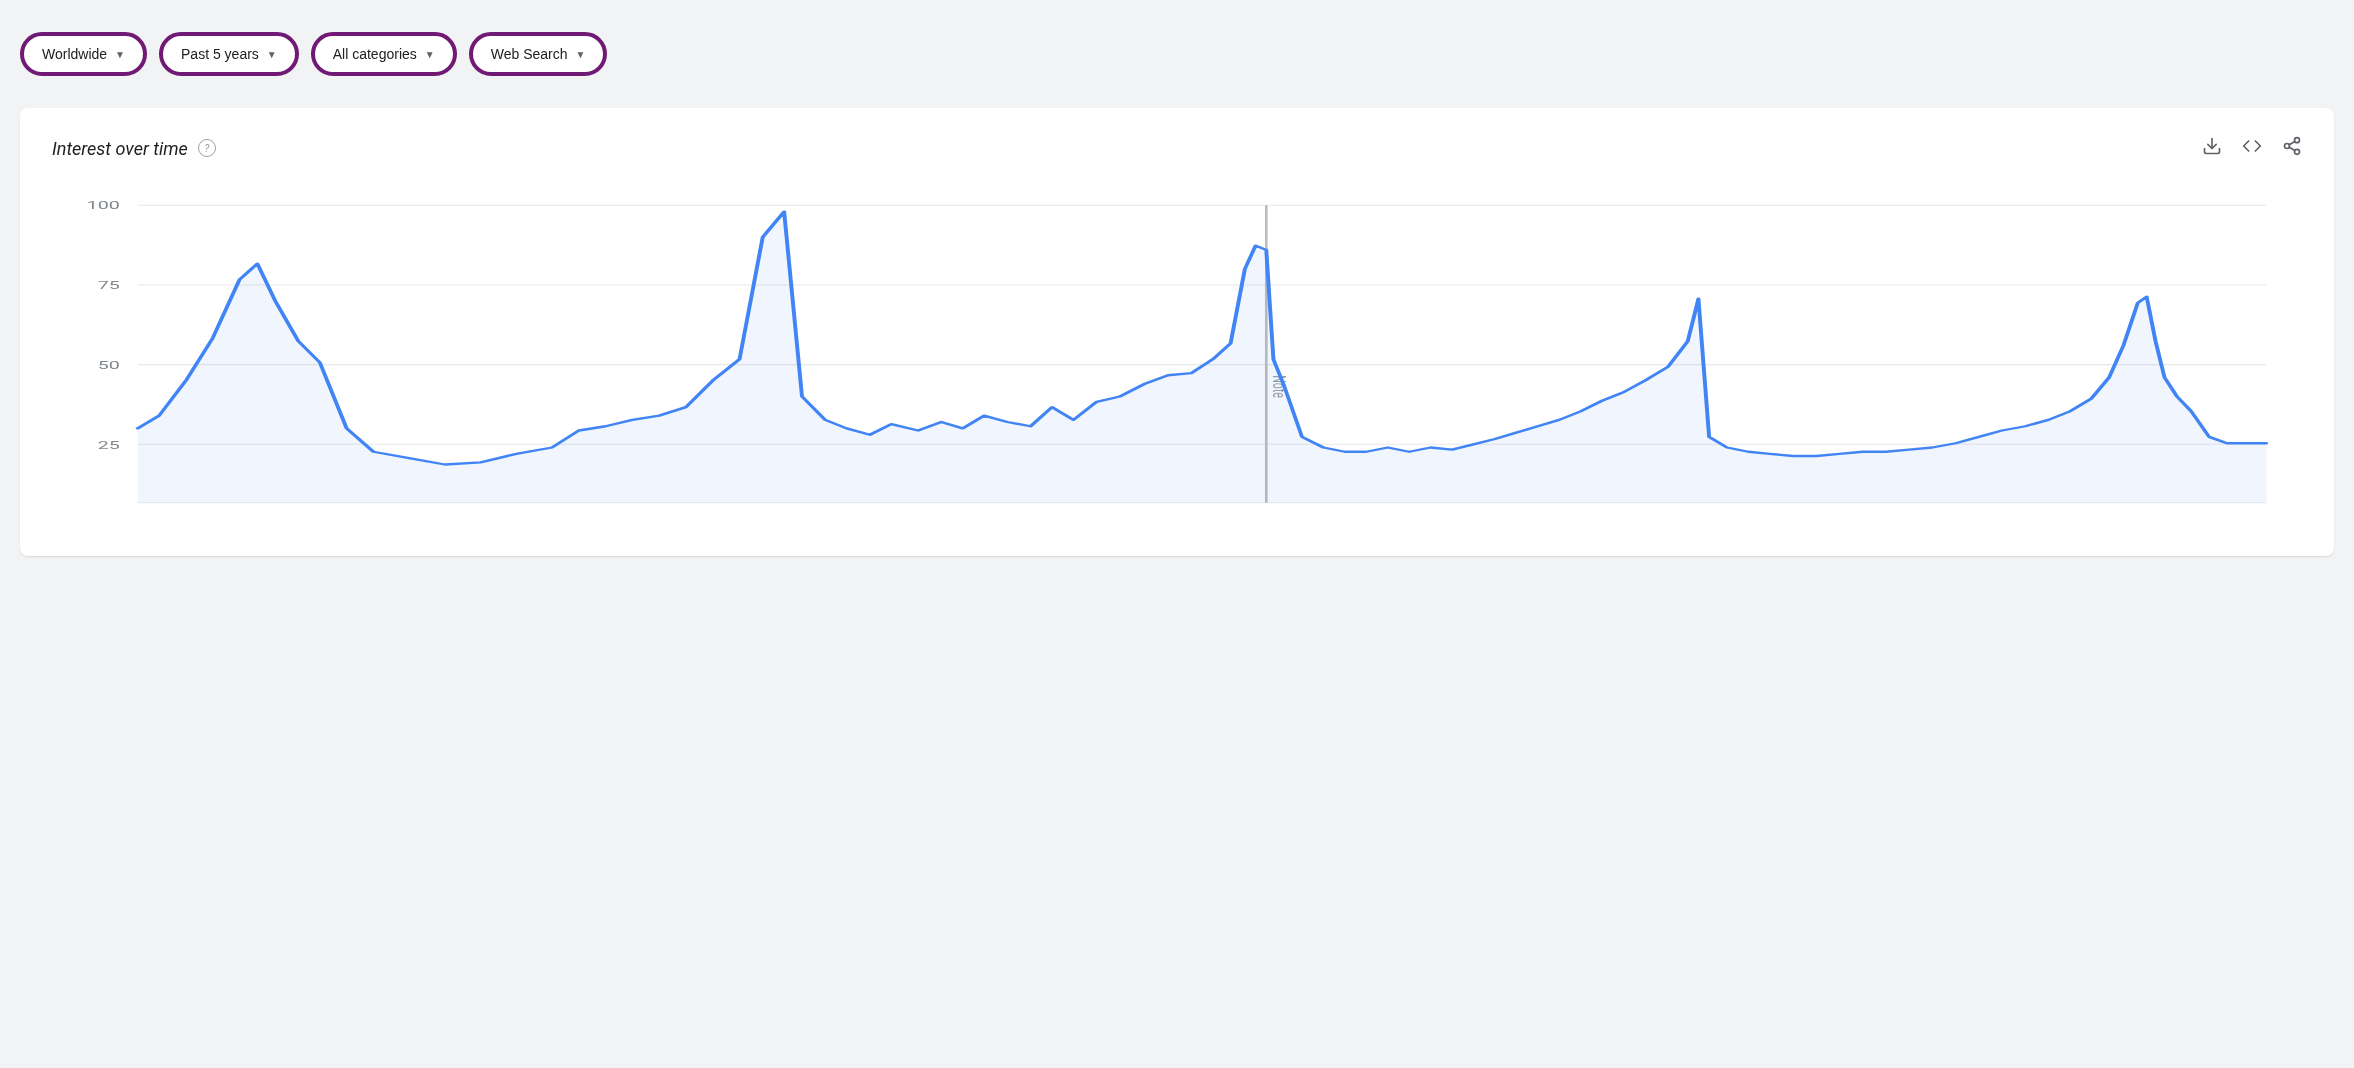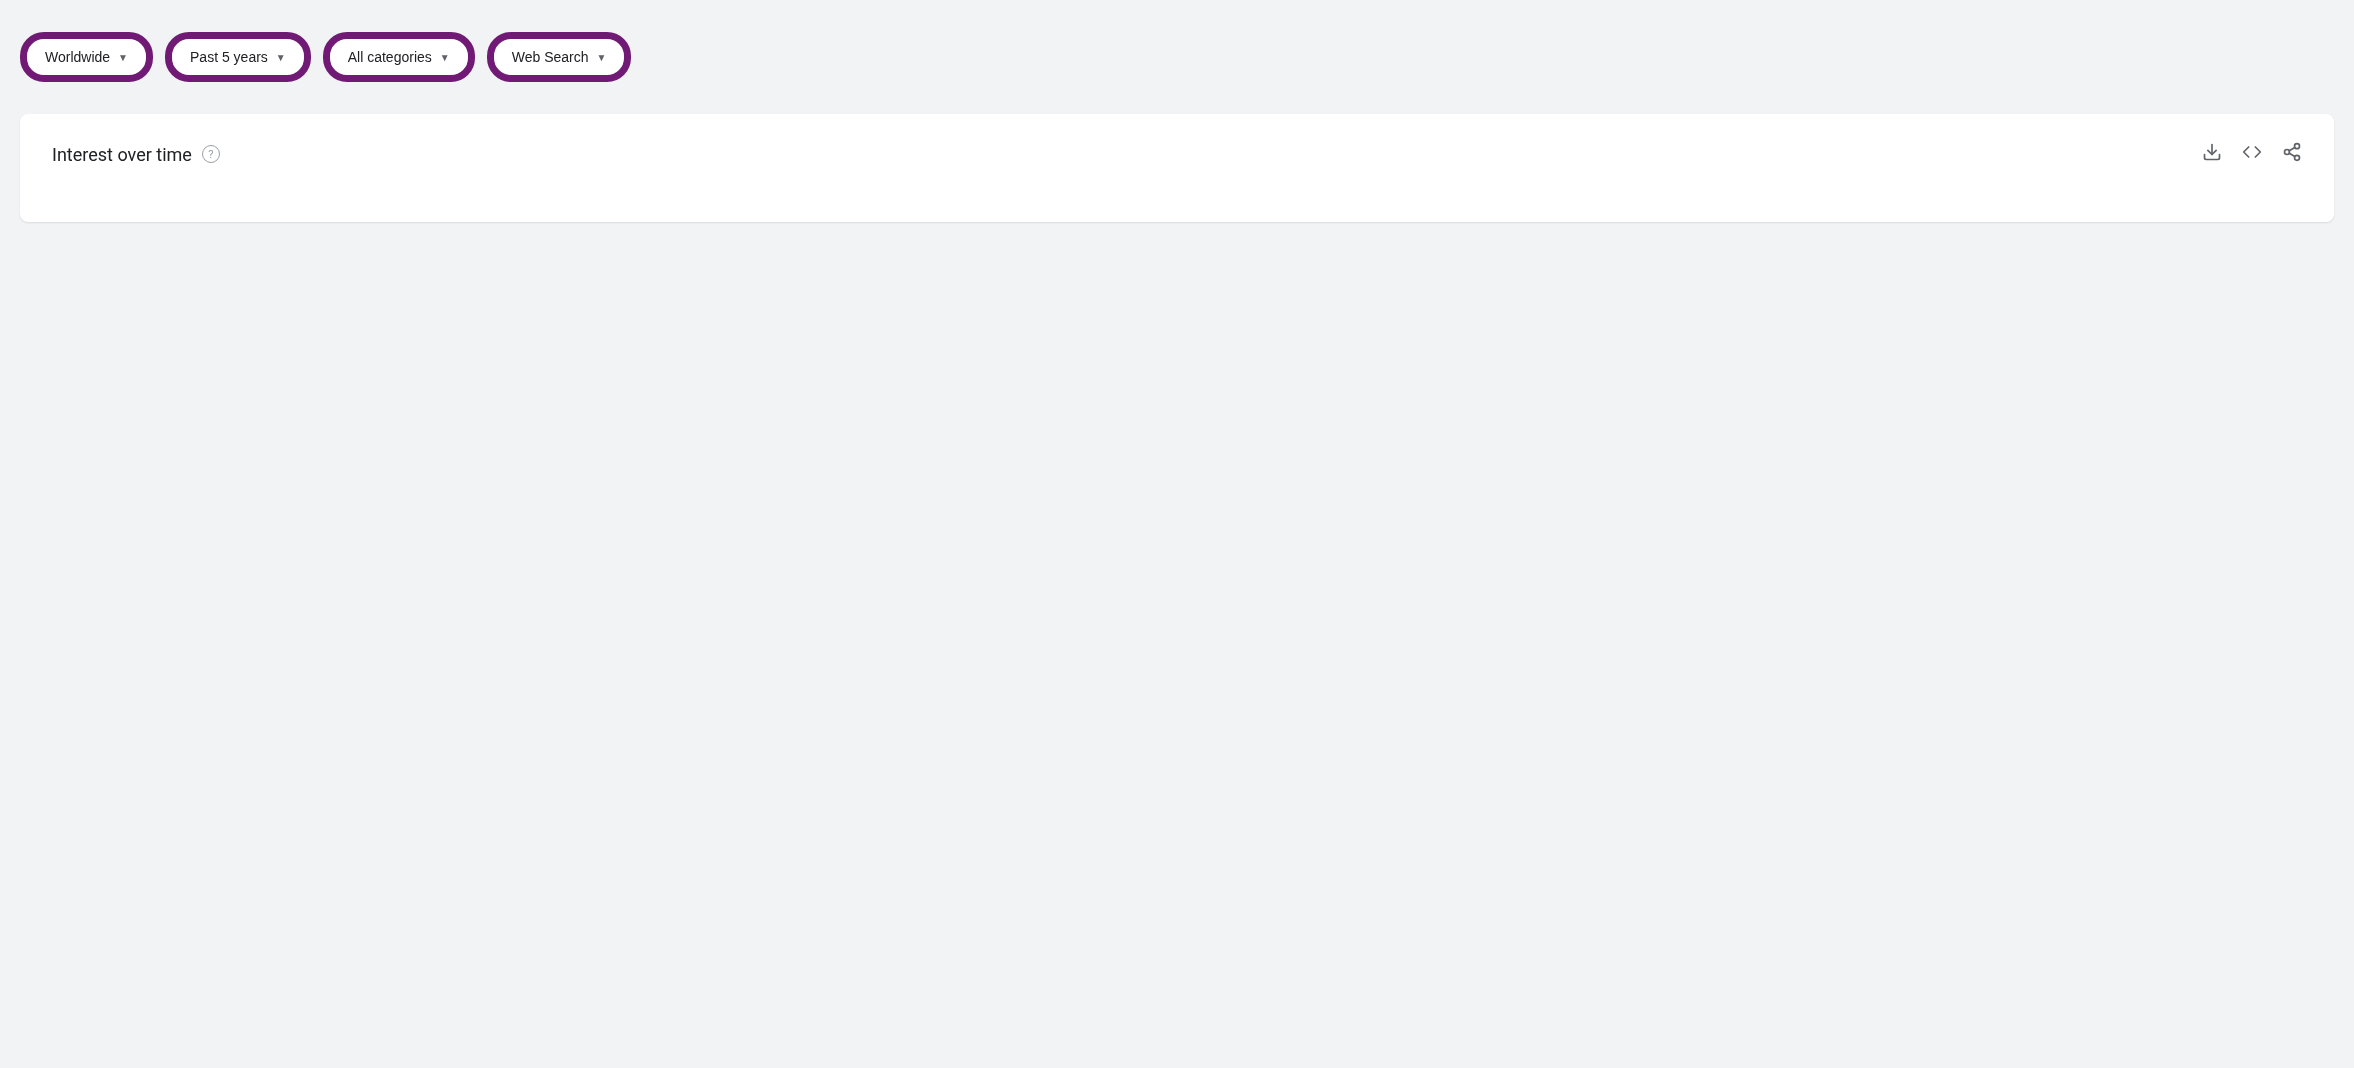--- a/index.html
+++ b/index.html
@@ -15,21 +15,21 @@
       gap: 12px;
       margin-bottom: 20px;
       padding: 12px 0;
     }
 
     .filter-btn {
       display: flex;
       align-items: center;
       gap: 8px;
       background: #fff;
-      border: 7px solid #701a75;
+      border: 4px solid #701a75;
       border-radius: 24px;
       padding: 10px 18px;
       font-size: 14px;
       color: #202124;
       cursor: pointer;
       white-space: nowrap;
     }
 
     .chevron {
       font-size: 10px;
@@ -47,20 +47,21 @@
       display: flex;
       align-items: center;
       justify-content: space-between;
       margin-bottom: 24px;
     }
 
     .card-title-area {
       display: flex;
       align-items: center;
       gap: 10px;
+      font-style: italic;
     }
 
     .card-title {
       font-size: 18px;
       font-weight: 400;
       color: #202124;
     }
 
     .help-icon {
       width: 18px;
@@ -158,14 +159,241 @@
           <circle cx="18" cy="5" r="3"></circle>
           <circle cx="6" cy="12" r="3"></circle>
           <circle cx="18" cy="19" r="3"></circle>
           <line x1="8.59" y1="13.51" x2="15.42" y2="17.49"></line>
           <line x1="15.41" y1="6.51" x2="8.59" y2="10.49"></line>
         </svg>
       </span>
     </div>
   </div>
 
+  <div class="chart-area">
+    <svg class="chart-svg" viewBox="0 0 1260 320" preserveAspectRatio="none">
+
+      <line x1="48" y1="20" x2="1240" y2="20" stroke="#e8e8e8" stroke-width="1"></line>
+      <line x1="48" y1="95" x2="1240" y2="95" stroke="#e8e8e8" stroke-width="1"></line>
+      <line x1="48" y1="170" x2="1240" y2="170" stroke="#e8e8e8" stroke-width="1"></line>
+      <line x1="48" y1="245" x2="1240" y2="245" stroke="#e8e8e8" stroke-width="1"></line>
+      <line x1="48" y1="300" x2="1240" y2="300" stroke="#e8e8e8" stroke-width="1"></line>
+
+      <text x="38" y="24" text-anchor="end" font-size="11" fill="#80868b">100</text>
+      <text x="38" y="99" text-anchor="end" font-size="11" fill="#80868b">75</text>
+      <text x="38" y="174" text-anchor="end" font-size="11" fill="#80868b">50</text>
+      <text x="38" y="249" text-anchor="end" font-size="11" fill="#80868b">25</text>
+
+      <line x1="680" y1="20" x2="680" y2="300" stroke="#bdbdbd" stroke-width="1.5"></line>
+
+      <text x="684" y="180" font-size="10" fill="#9aa0a6" transform="rotate(90, 684, 180)">Note</text>
+
+      <polyline fill="none" stroke="#4285f4" stroke-width="2.2" stroke-linejoin="round" stroke-linecap="round" points="
+          48,230
+          60,218
+          75,185
+          90,145
+          105,90
+          115,75
+          125,110
+          138,148
+          150,168
+          165,230
+          180,252
+          200,258
+          220,264
+          240,262
+          260,254
+          280,248
+          295,232
+          310,228
+          325,222
+          340,218
+          355,210
+          370,185
+          385,165
+          398,50
+          410,26
+          420,200
+          433,222
+          445,230
+          458,236
+          470,226
+          485,232
+          498,224
+          510,230
+          522,218
+          535,224
+          548,228
+          560,210
+          572,222
+          585,205
+          598,200
+          612,188
+          625,180
+          638,178
+          650,165
+          660,150
+          668,80
+          674,58
+          680,62
+          684,165
+          690,190
+          700,238
+          712,248
+          724,252
+          736,252
+          748,248
+          760,252
+          772,248
+          784,250
+          796,245
+          808,240
+          820,234
+          832,228
+          844,222
+          856,214
+          868,204
+          880,196
+          892,185
+          905,172
+          916,148
+          922,108
+          928,238
+          938,248
+          950,252
+          962,254
+          975,256
+          988,256
+          1001,254
+          1014,252
+          1027,252
+          1040,250
+          1053,248
+          1066,244
+          1079,238
+          1092,232
+          1105,228
+          1118,222
+          1130,214
+          1142,202
+          1152,182
+          1160,152
+          1168,112
+          1173,106
+          1178,148
+          1183,182
+          1190,200
+          1198,214
+          1208,238
+          1218,244
+          1228,244
+          1240,244
+        "></polyline>
+
+      <polyline fill="rgba(66,133,244,0.08)" stroke="none" points="
+          48,300
+          48,230
+          60,218
+          75,185
+          90,145
+          105,90
+          115,75
+          125,110
+          138,148
+          150,168
+          165,230
+          180,252
+          200,258
+          220,264
+          240,262
+          260,254
+          280,248
+          295,232
+          310,228
+          325,222
+          340,218
+          355,210
+          370,185
+          385,165
+          398,50
+          410,26
+          420,200
+          433,222
+          445,230
+          458,236
+          470,226
+          485,232
+          498,224
+          510,230
+          522,218
+          535,224
+          548,228
+          560,210
+          572,222
+          585,205
+          598,200
+          612,188
+          625,180
+          638,178
+          650,165
+          660,150
+          668,80
+          674,58
+          680,62
+          684,165
+          690,190
+          700,238
+          712,248
+          724,252
+          736,252
+          748,248
+          760,252
+          772,248
+          784,250
+          796,245
+          808,240
+          820,234
+          832,228
+          844,222
+          856,214
+          868,204
+          880,196
+          892,185
+          905,172
+          916,148
+          922,108
+          928,238
+          938,248
+          950,252
+          962,254
+          975,256
+          988,256
+          1001,254
+          1014,252
+          1027,252
+          1040,250
+          1053,248
+          1066,244
+          1079,238
+          1092,232
+          1105,228
+          1118,222
+          1130,214
+          1142,202
+          1152,182
+          1160,152
+          1168,112
+          1173,106
+          1178,148
+          1183,182
+          1190,200
+          1198,214
+          1208,238
+          1218,244
+          1228,244
+          1240,244
+          1240,300
+        "></polyline>
+    </svg>
+  </div>
 
 </div>
 
 </body></html>

